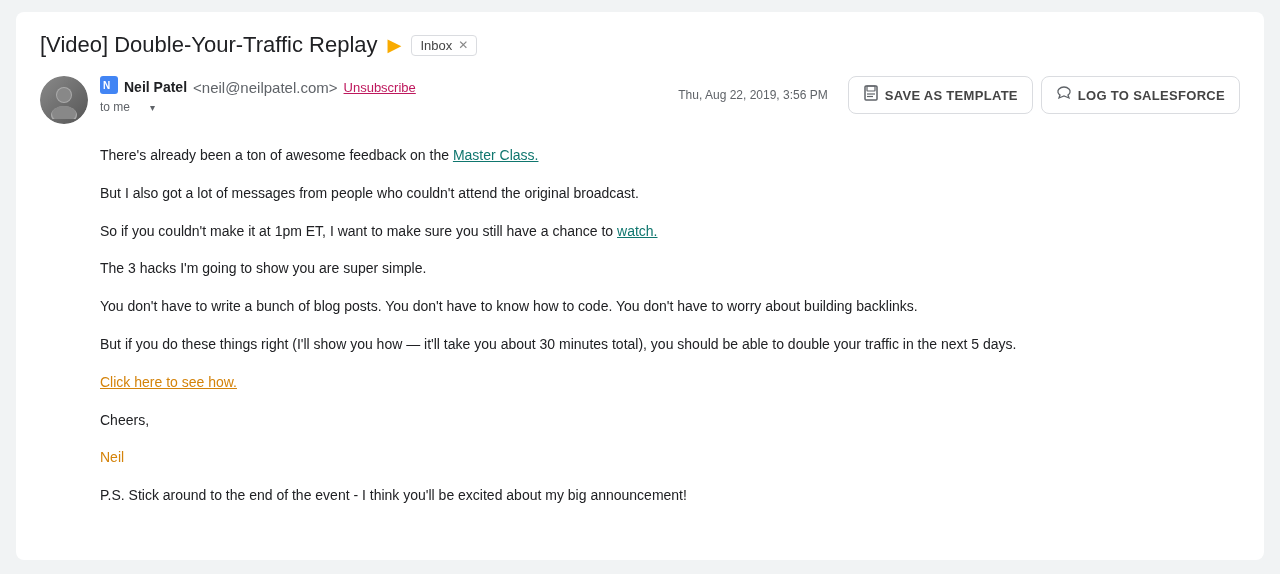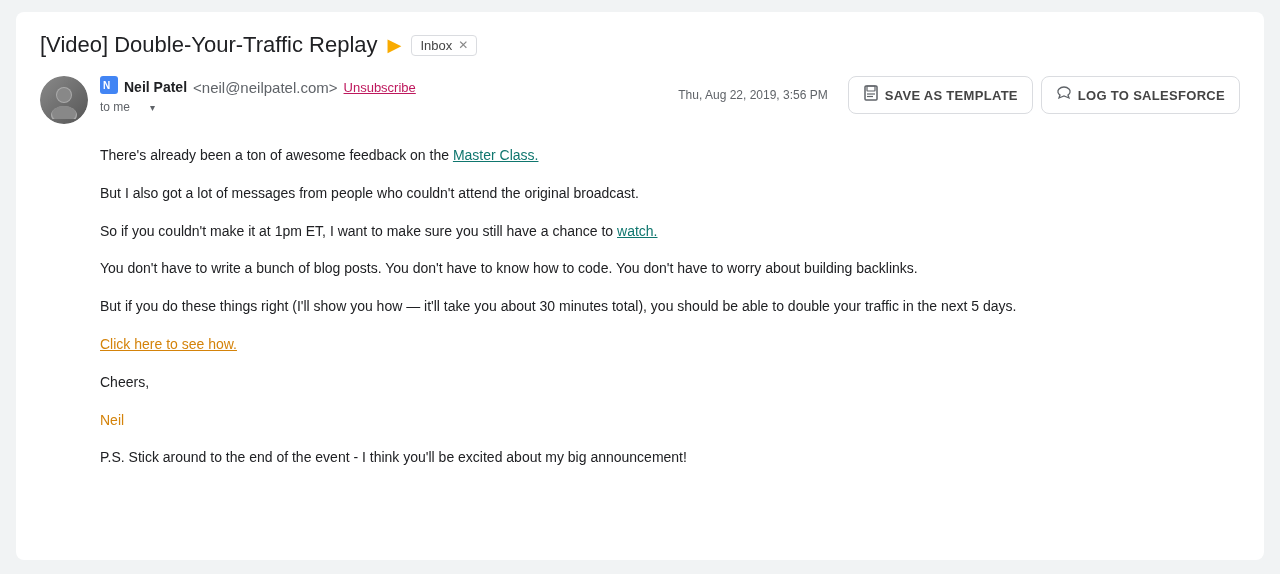--- a/index.html
+++ b/index.html
@@ -250,20 +250,21 @@
   </div>
 
   <div class="email-body">
     <p>
       <span>There's already been a ton of awesome feedback on the </span><a class="email-link">Master Class.</a>
     </p>
     <p>But I also got a lot of messages from people who couldn't attend the original broadcast.</p>
     <p>
       <span>So if you couldn't make it at 1pm ET, I want to make sure you still have a chance to </span><a class="email-link">watch.</a>
     </p>
+    <p>The 3 hacks I'm going to show you are super simple.</p>
     <p>You don't have to write a bunch of blog posts. You don't have to know how to code. You don't have to worry about building backlinks.</p>
     <p>But if you do these things right (I'll show you how — it'll take you about 30 minutes total), you should be able to double your traffic in the next 5 days.</p>
     <p>
       <a class="email-link-gold">Click here to see how.</a>
     </p>
     <p>Cheers,</p>
     <p>
       <span class="sender-name-gold">Neil</span>
     </p>
     <p>P.S. Stick around to the end of the event - I think you'll be excited about my big announcement!</p>

